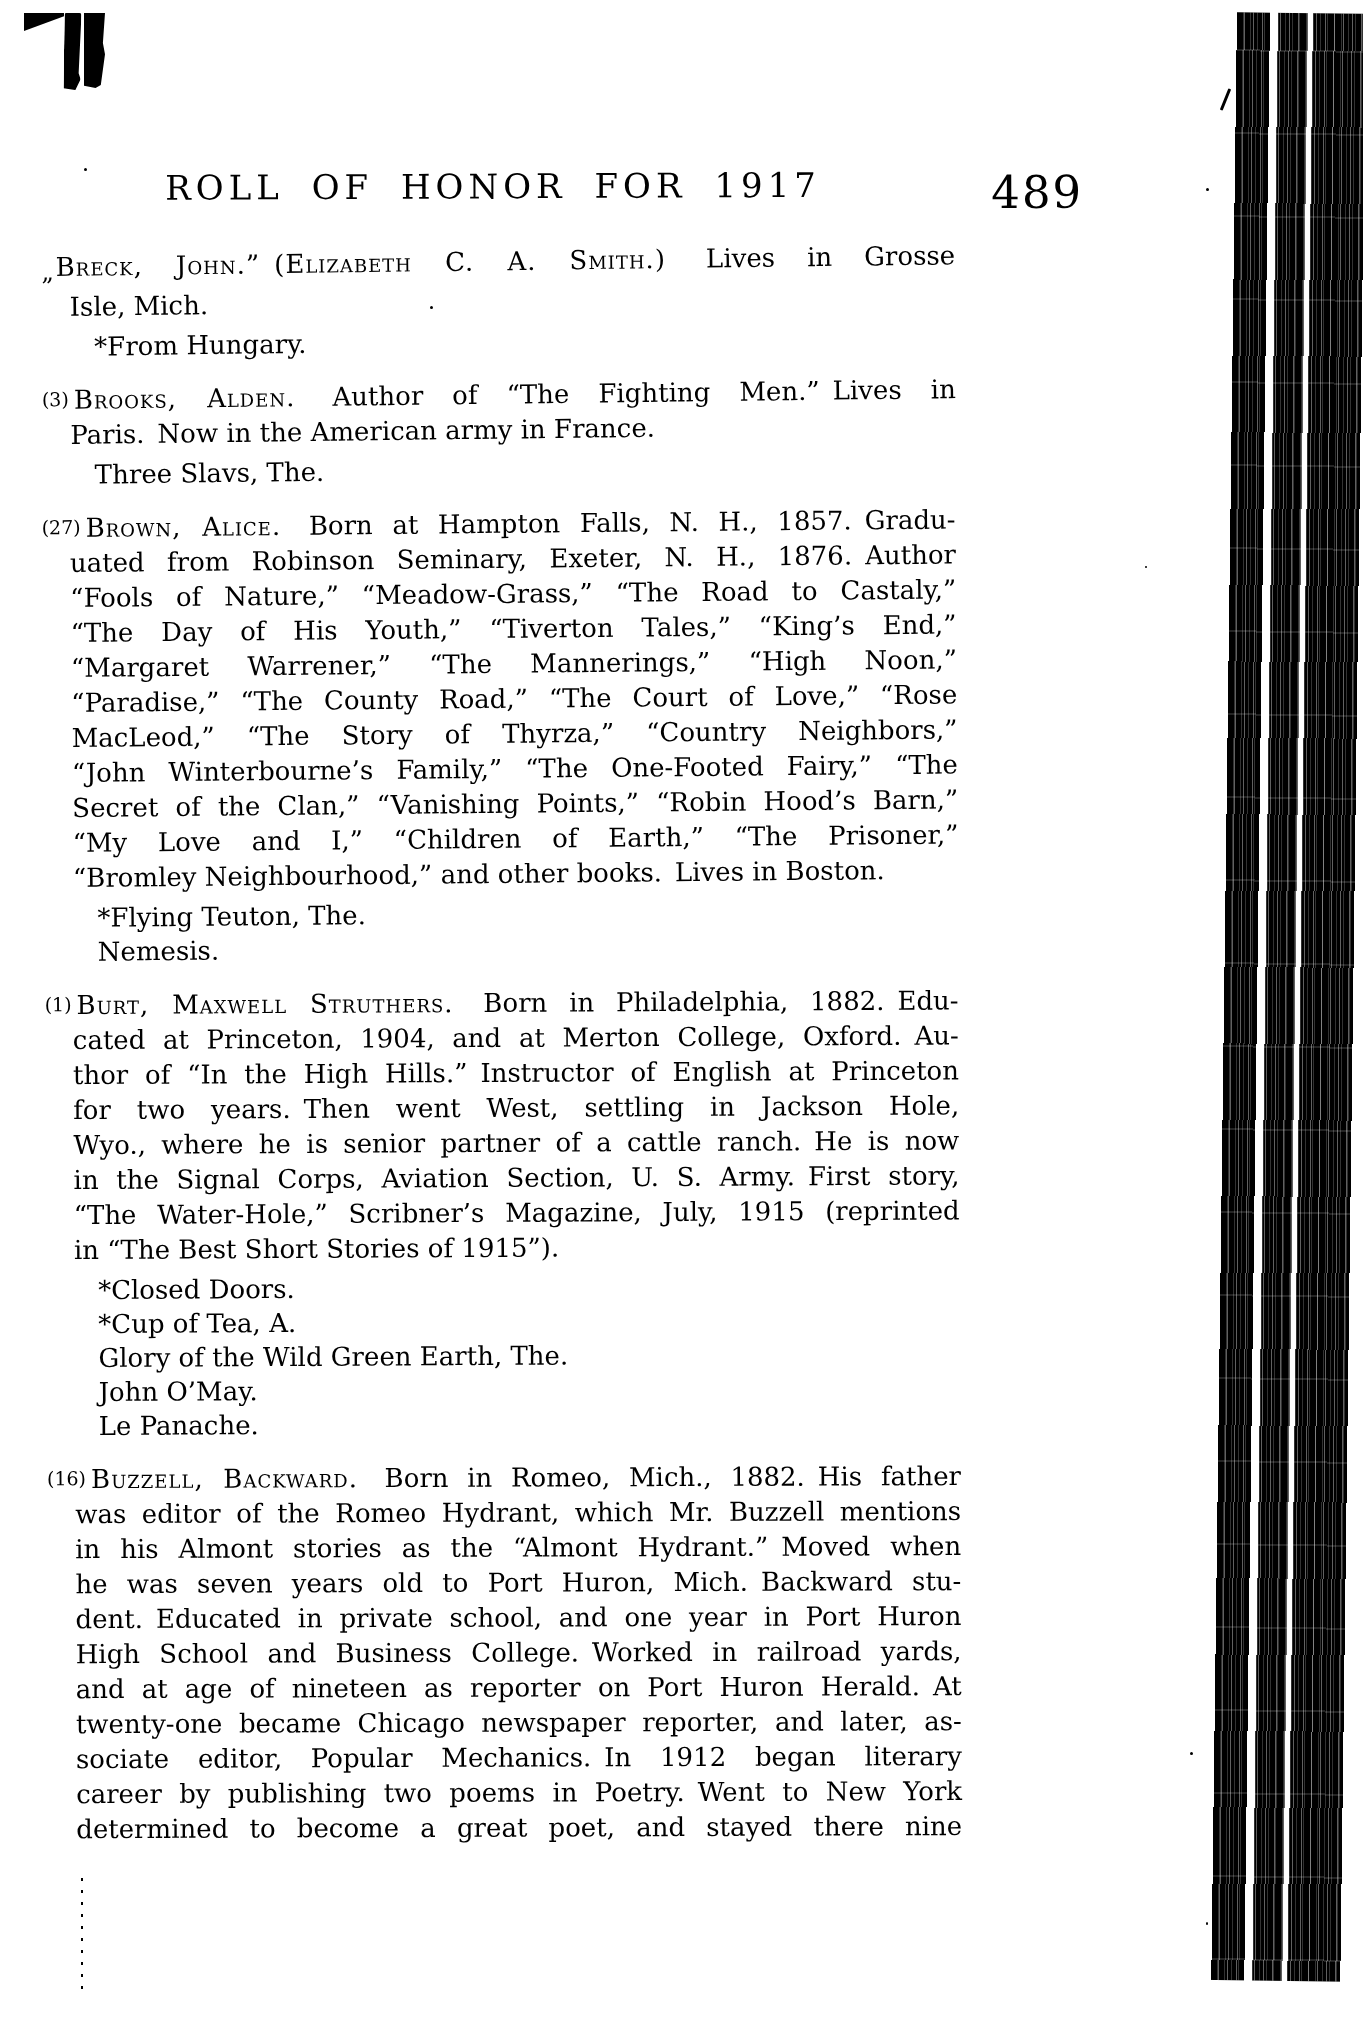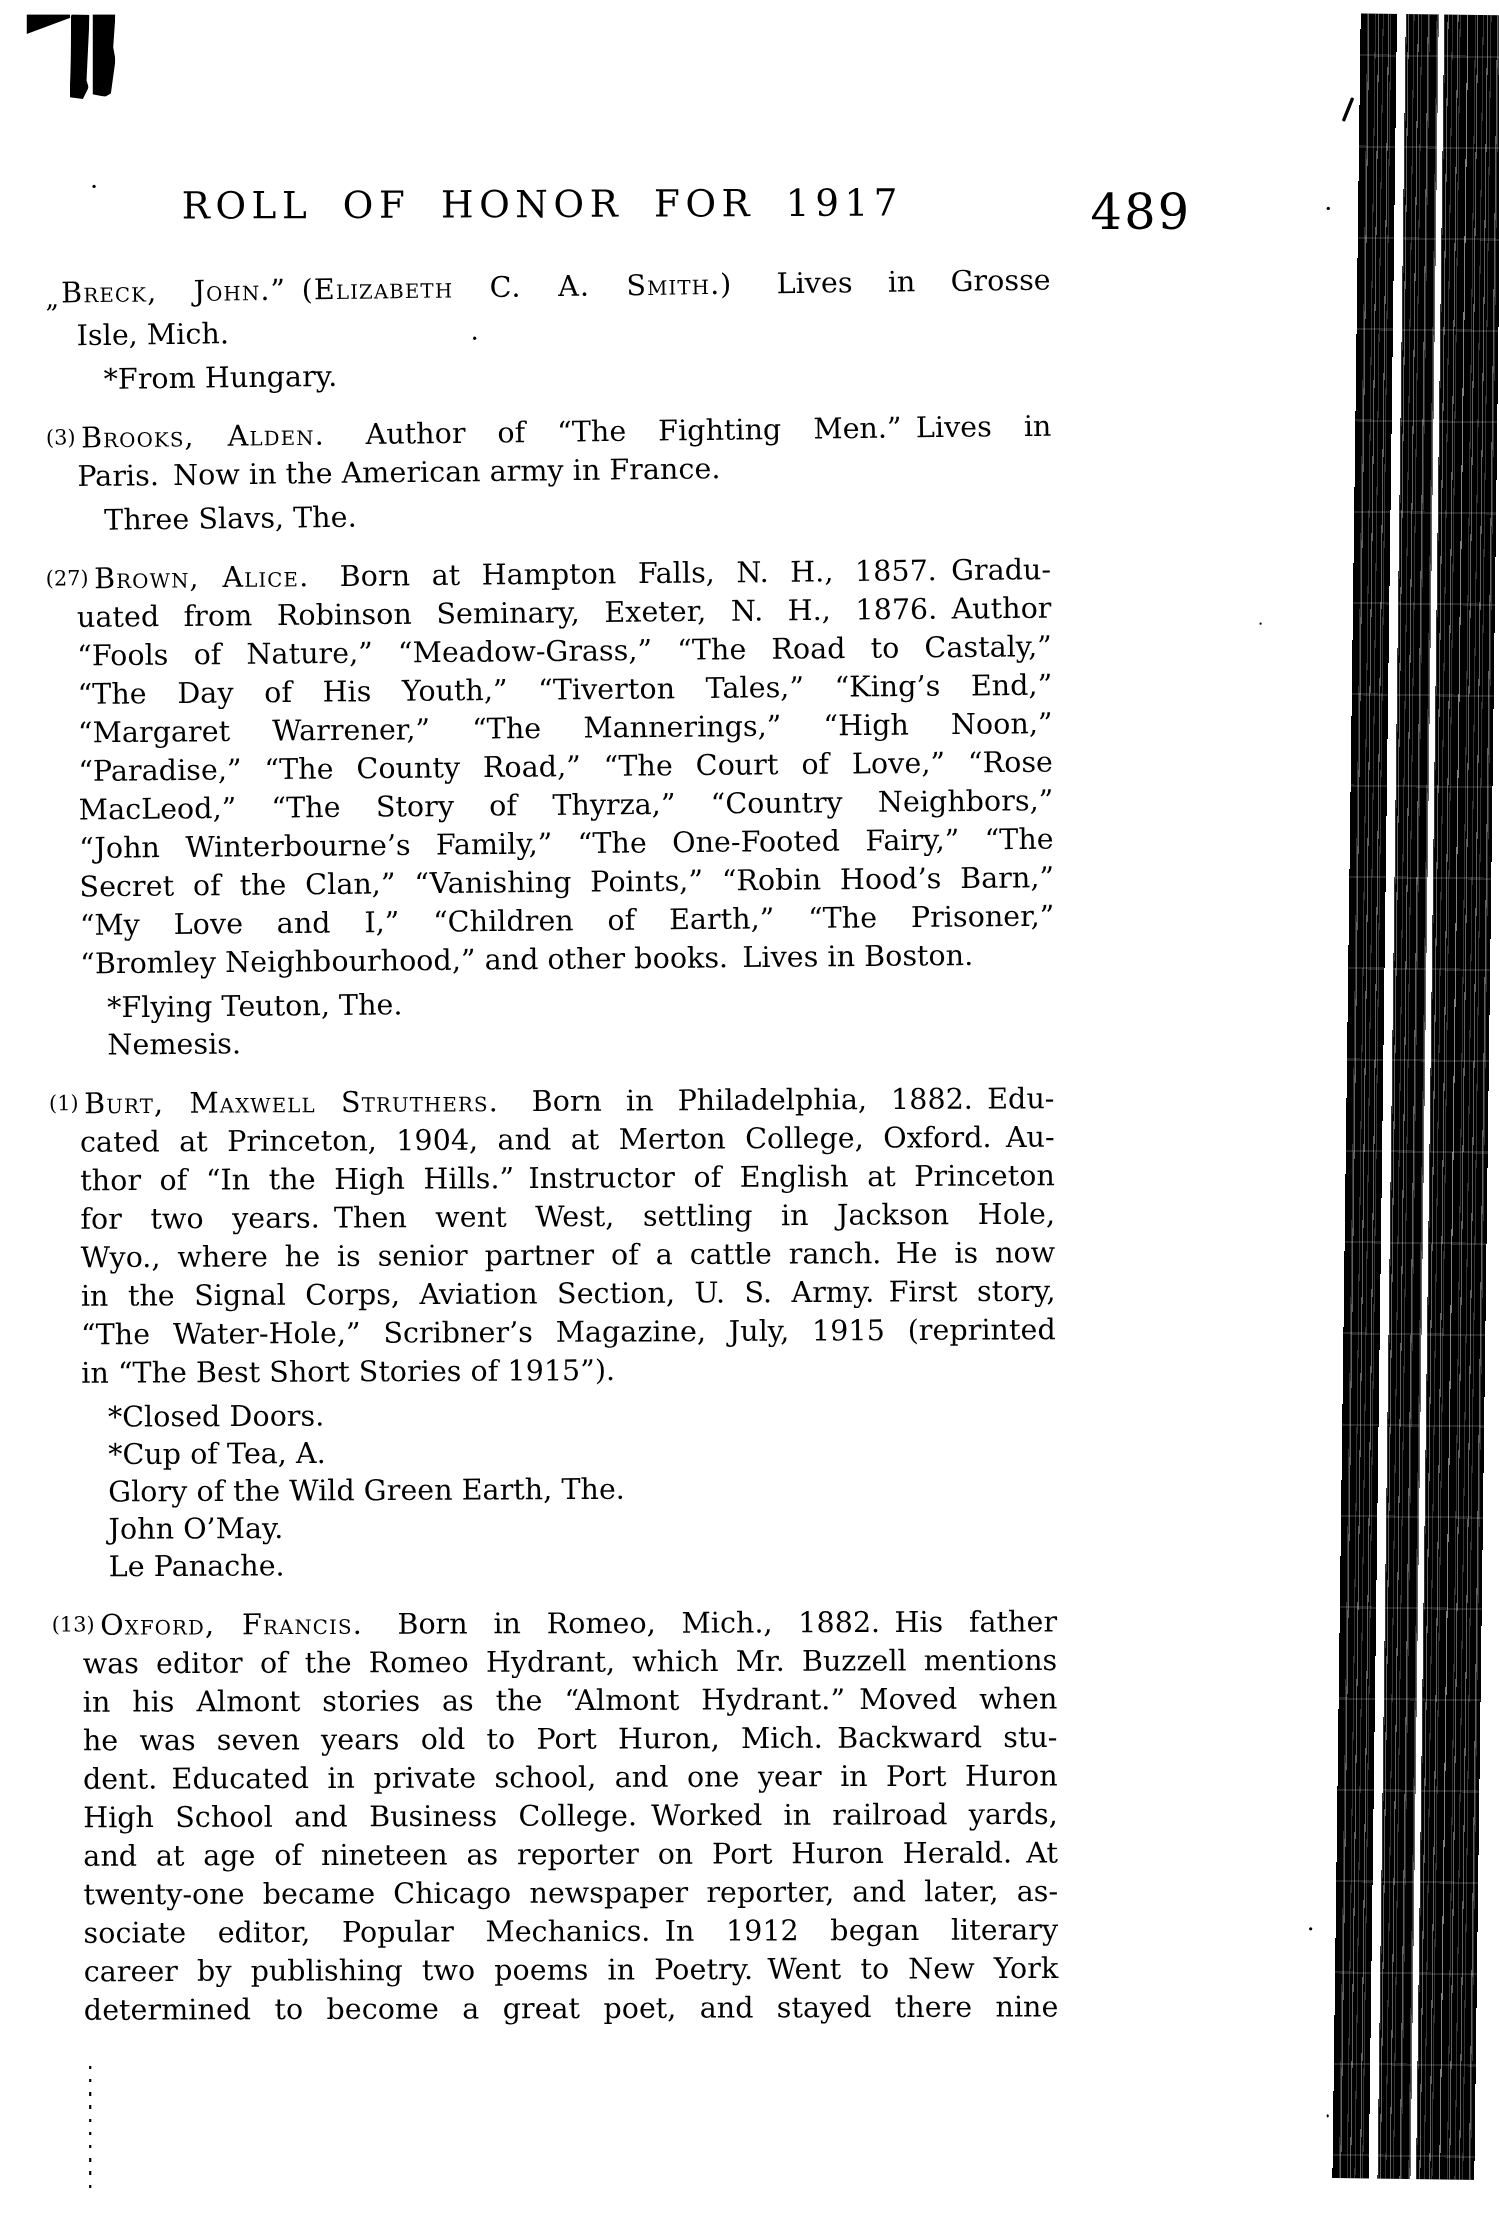--- a/index.html
+++ b/index.html
@@ -158,21 +158,21 @@
     <div class="works">
       <div class="work">*Closed Doors.</div>
       <div class="work">*Cup of Tea, A.</div>
       <div class="work">Glory of the Wild Green Earth, The.</div>
       <div class="work">John O’May.</div>
       <div class="work">Le Panache.</div>
     </div>
   </section>
 
   <section class="entry e-buzzell">
-    <div class="line first j"><span class="enum">(13)</span><span class="sc">Oxford, Francis.</span> <span>Born in Romeo, Mich., 1882. His father</span></div>
+    <div class="line first j"><span class="enum">(16)</span><span class="sc">Buzzell, Backward.</span> <span>Born in Romeo, Mich., 1882. His father</span></div>
     <div class="line j">was editor of the Romeo Hydrant, which Mr. Buzzell mentions</div>
     <div class="line j">in his Almont stories as the “Almont Hydrant.” Moved when</div>
     <div class="line j">he was seven years old to Port Huron, Mich. Backward stu-</div>
     <div class="line j">dent. Educated in private school, and one year in Port Huron</div>
     <div class="line j">High School and Business College. Worked in railroad yards,</div>
     <div class="line j">and at age of nineteen as reporter on Port Huron Herald. At</div>
     <div class="line j">twenty-one became Chicago newspaper reporter, and later, as-</div>
     <div class="line j">sociate editor, Popular Mechanics. In 1912 began literary</div>
     <div class="line j">career by publishing two poems in Poetry. Went to New York</div>
     <div class="line j">determined to become a great poet, and stayed there nine</div>

